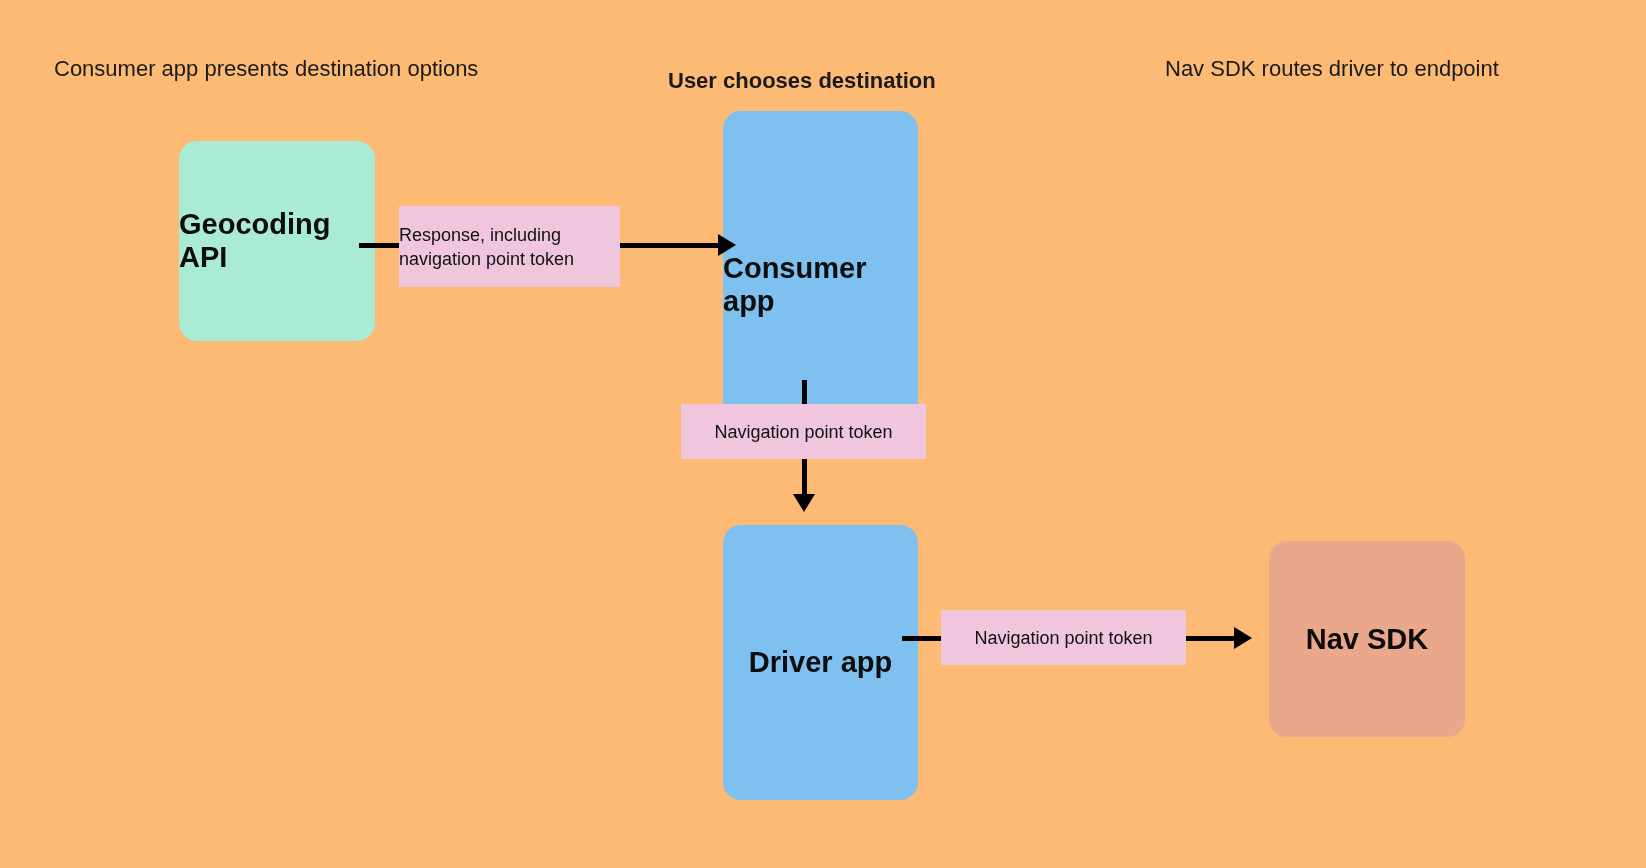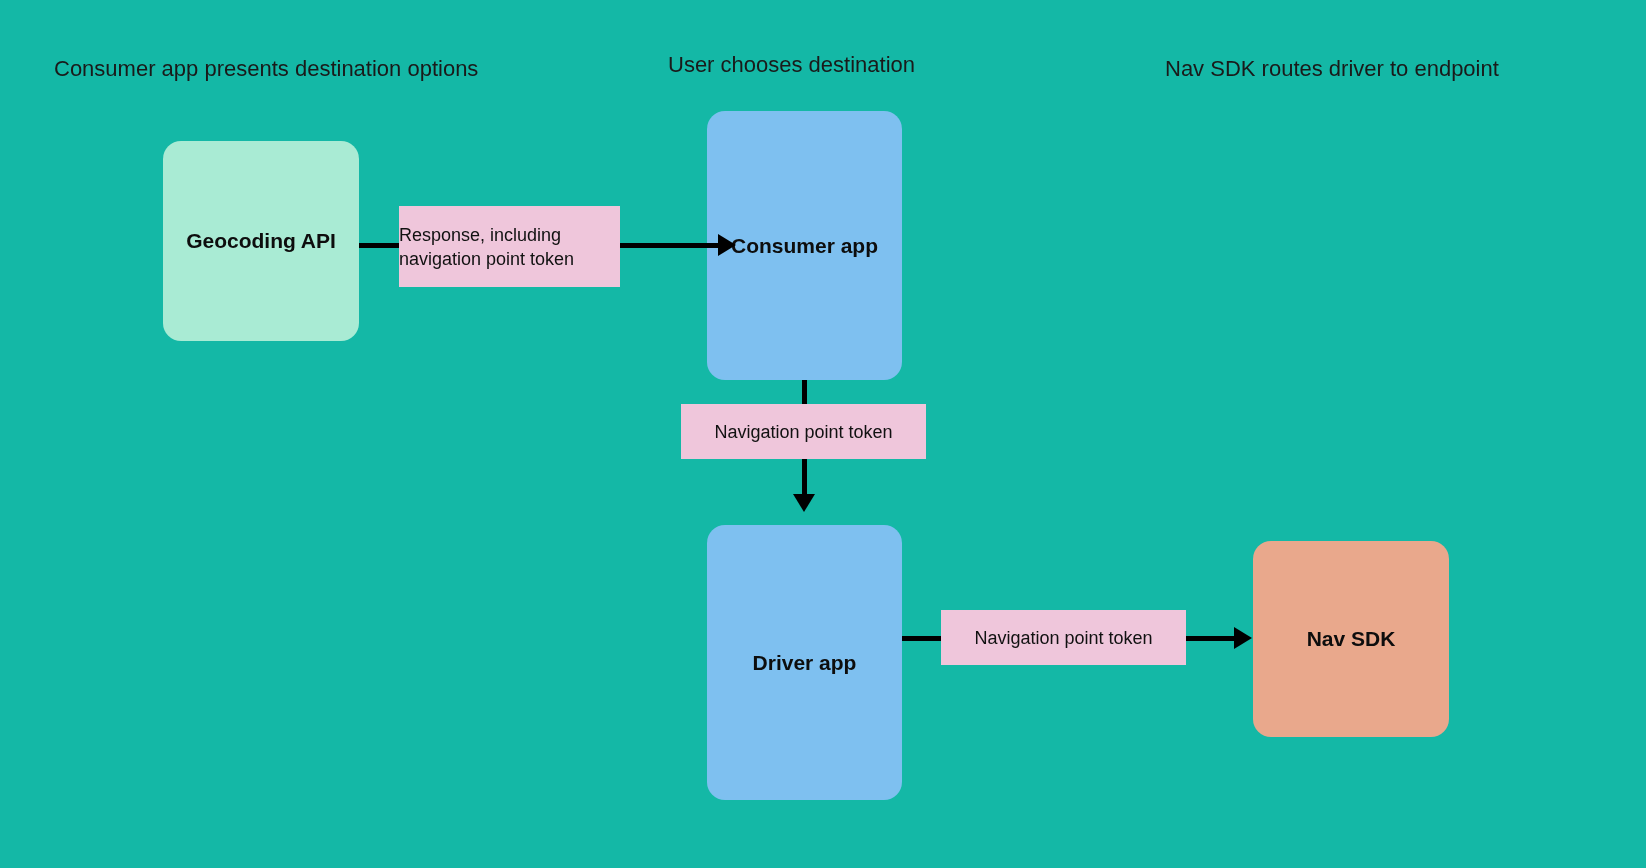--- a/index.html
+++ b/index.html
@@ -8,42 +8,43 @@
     background: #ffffff;
   }
   body {
     font-family: "Liberation Sans", sans-serif;
     -webkit-font-smoothing: antialiased;
   }
   #canvas {
     position: relative;
     width: 1646px;
     height: 868px;
-    background: #14b8a6;
+    background: #fdba74;
     overflow: hidden;
   }
   .col-header {
     position: absolute;
     font-size: 22px;
     line-height: 26px;
     color: #1a1a1a;
     white-space: nowrap;
     font-weight: 400;
   }
   .node {
     position: absolute;
     display: flex;
     align-items: center;
     justify-content: center;
     border-radius: 18px;
-    font-size: 21px;
+    font-size: 29px;
     font-weight: bold;
     color: #0d0d0d;
     text-align: left;
     box-sizing: border-box;
+    margin-left: 16px;
   }
   .edge-label {
     position: absolute;
     display: flex;
     align-items: center;
     justify-content: center;
     font-size: 18px;
     line-height: 24px;
     color: #111111;
     text-align: left;
@@ -81,32 +82,32 @@
     z-index: 3;
   }
 </style>
 </head>
 <body>
 
 <div id="canvas">
 
   <div class="col-header" style="left:54px; top:56px;">Consumer app presents destination options</div>
 
-  <div class="col-header" style="left:668px; top:52px;">User chooses destination</div>
+  <div class="col-header" style="left:668px; top:68px;font-weight:bold;">User chooses destination</div>
 
   <div class="col-header" style="left:1153px; top:56px;margin-left:12px;">Nav SDK routes driver to endpoint</div>
 
   <div class="node" style="left:163px; top:141px; width:196px; height:200px; background:#a9ebd4;">Geocoding API</div>
 
   <div class="arrow-h" style="left:359px; top:243px; width:362px;"></div>
   <div class="head-r" style="left:718px; top:234px;"></div>
 
   <div class="edge-label" style="left:399px; top:206px; width:221px; height:81px; background:#efc6db;">Response, including navigation point token</div>
 
-  <div class="node" style="left:707px; top:111px; width:195px; height:269px; background:#7ec0f0;">Consumer app</div>
+  <div class="node" style="left:707px; top:111px; width:195px; height:347px; background:#7ec0f0;">Consumer app</div>
 
   <div class="arrow-v" style="left:802px; top:380px; height:118px;"></div>
   <div class="head-d" style="left:793px; top:494px;"></div>
 
   <div class="edge-label" style="left:681px; top:404px; width:245px; height:55px; background:#efc6db;">Navigation point token</div>
 
   <div class="node" style="left:707px; top:525px; width:195px; height:275px; background:#7ec0f0;">Driver app</div>
 
   <div class="arrow-h" style="left:902px; top:636px; width:340px;"></div>
   <div class="head-r" style="left:1234px; top:627px;"></div>

